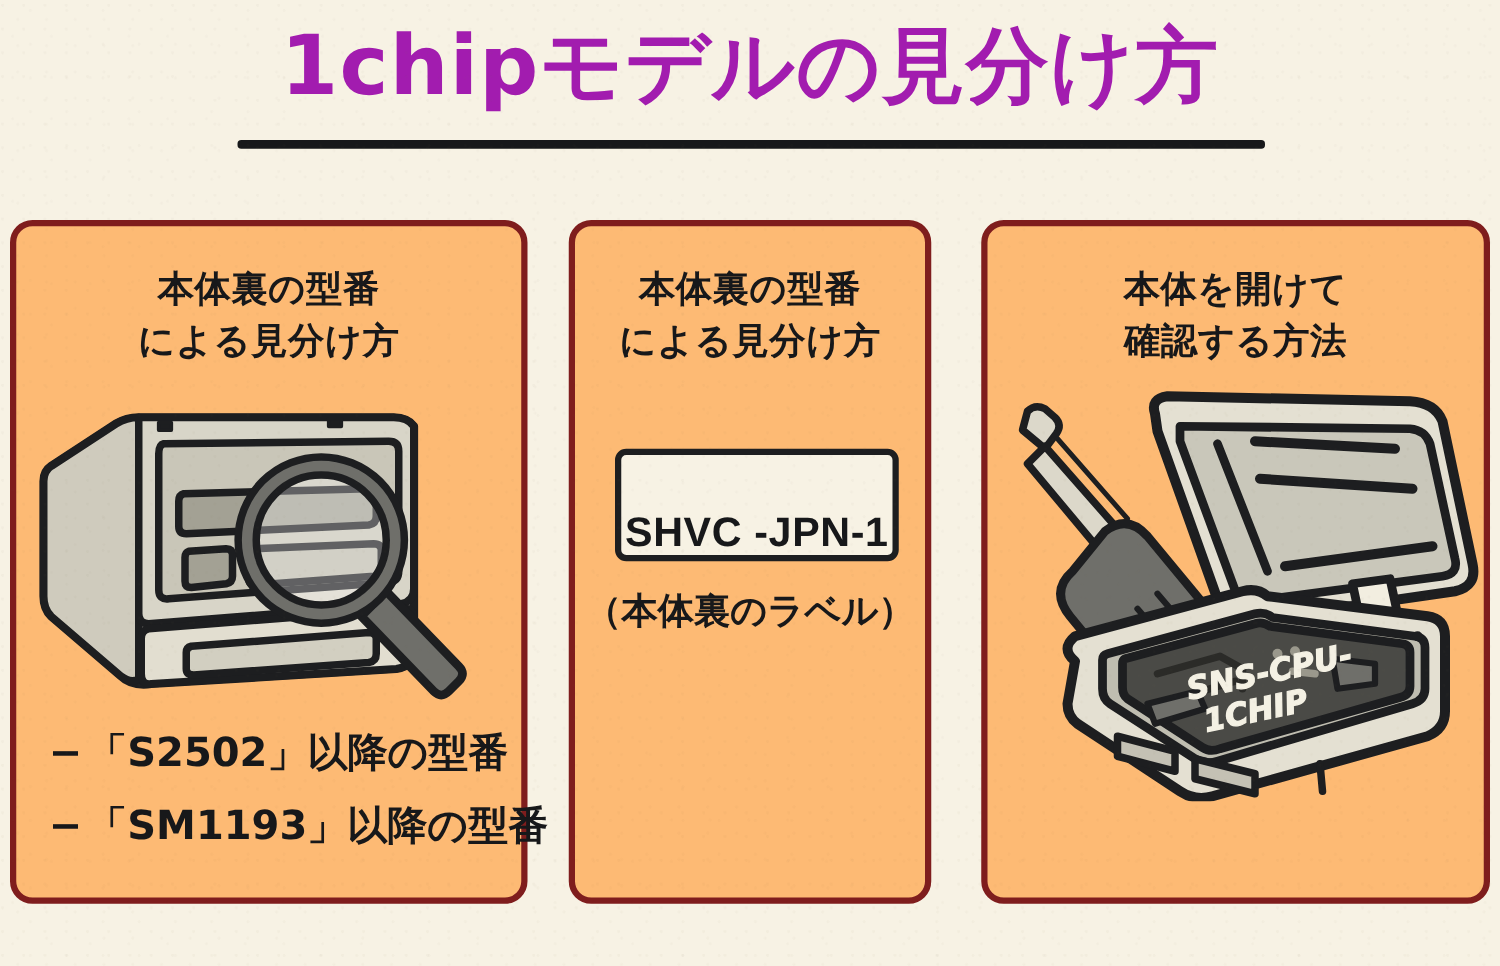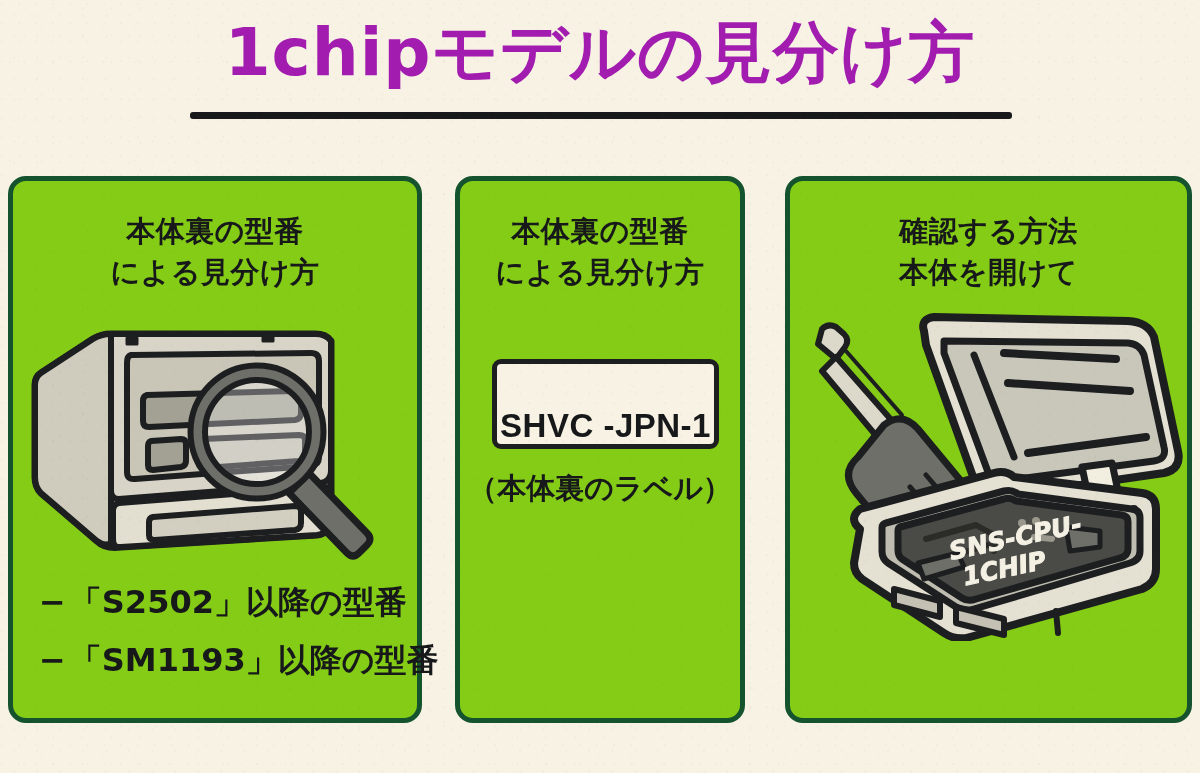--- a/index.html
+++ b/index.html
@@ -54,23 +54,23 @@
     left: 190px; top: 112px;
     width: 822px;
     height: 7px;
     background: #17181a;
     border-radius: 3px;
   }
 
   
   .panel {
     position: absolute;
-    border: 5px solid #14532d;
+    border: 5px solid #7f1d1d;
     border-radius: 18px;
-    background: #84cc16;
+    background: #fdba74;
     box-sizing: border-box;
   }
   #panel-1 { left: 8px;   top: 176px; width: 414px; height: 547px; }
   #panel-2 { left: 455px; top: 176px; width: 290px; height: 547px; }
   #panel-3 { left: 785px; top: 176px; width: 407px; height: 547px; }
 
   .panel-heading {
     position: absolute;
     left: 0; right: 0;
     top: 30px;
@@ -216,22 +216,22 @@
     <div id="label-box">
       <span id="label-text">SHVC -JPN-1</span>
     </div>
 
     <div id="label-caption">（本体裏のラベル）</div>
   </div>
 
   <div class="panel" id="panel-3">
 
     <div class="panel-heading">
+      <span class="ln">本体を開けて</span>
       <span class="ln">確認する方法</span>
-      <span class="ln">本体を開けて</span>
     </div>
 
     <div class="illus" id="illus-3">
       <svg viewBox="0 0 392 330" width="392" height="330" xmlns="http://www.w3.org/2000/svg">
         <g stroke="#1d1e20" stroke-linejoin="round" stroke-linecap="round">
 
           <g>
             <path d="M24 18 Q30 12 38 16 L46 23 Q52 29 47 36 L38 48 L20 33 Z" fill="#dcd8ca" stroke-width="6"></path>
             <path d="M38 46 L96 112 L80 127 L24 60 Z" fill="#dcd8ca" stroke-width="6"></path>
             <path d="M48 40 L104 104" stroke="#1d1e20" stroke-width="4" fill="none"></path>

